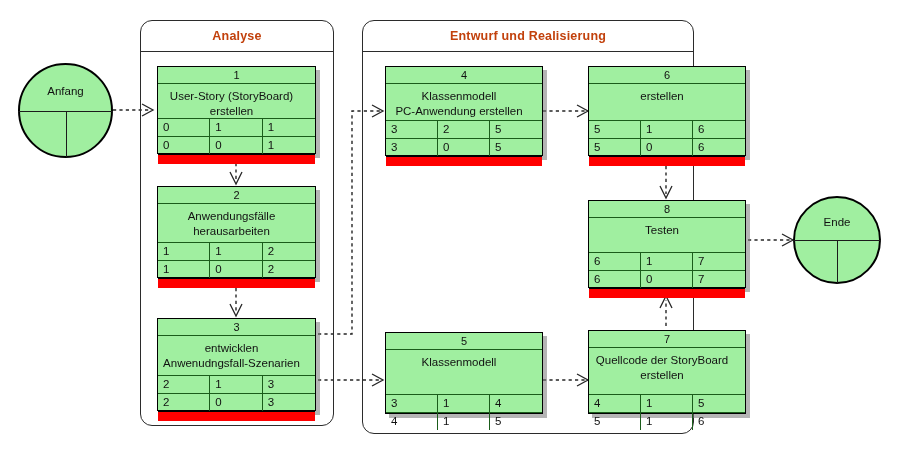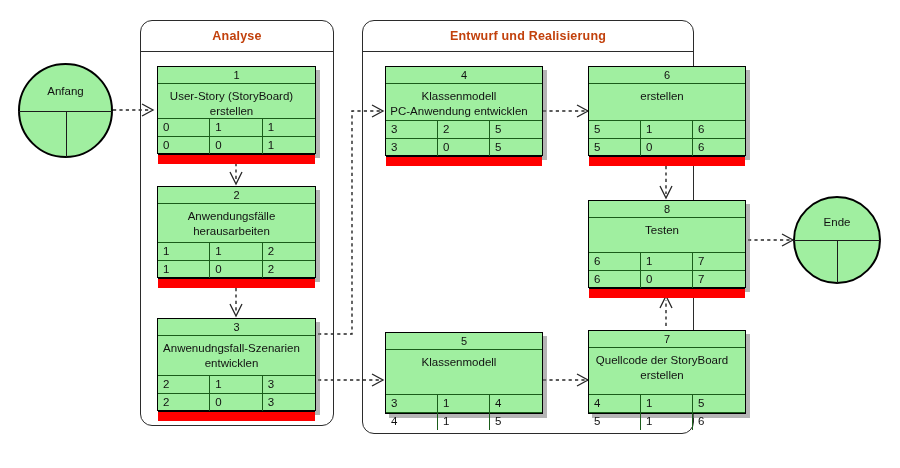--- a/index.html
+++ b/index.html
@@ -244,41 +244,41 @@
       <span class="node-cell">1</span>
       <span class="node-cell">0</span>
       <span class="node-cell">2</span>
     </div>
     <div class="node-bar"></div>
   </div>
 
   <div class="node" style="left:157px;top:318px;width:159px;height:93px">
     <div class="node-id">3</div>
     <div class="node-label" style="height:39px">
+      <span class="ln">entwicklen</span>
       <span class="ln">Anwenudngsfall-Szenarien</span>
-      <span class="ln">entwicklen</span>
     </div>
     <div class="node-row">
       <span class="node-cell">2</span>
       <span class="node-cell">1</span>
       <span class="node-cell">3</span>
     </div>
     <div class="node-row">
       <span class="node-cell">2</span>
       <span class="node-cell">0</span>
       <span class="node-cell">3</span>
     </div>
     <div class="node-bar"></div>
   </div>
 
   <div class="node" style="left:385px;top:66px;width:158px;height:90px">
     <div class="node-id">4</div>
     <div class="node-label" style="height:36px">
       <span class="ln">Klassenmodell</span>
-      <span class="ln">PC-Anwendung entwicklen</span>
+      <span class="ln">PC-Anwendung erstellen</span>
     </div>
     <div class="node-row">
       <span class="node-cell">3</span>
       <span class="node-cell">2</span>
       <span class="node-cell">5</span>
     </div>
     <div class="node-row">
       <span class="node-cell">3</span>
       <span class="node-cell">0</span>
       <span class="node-cell">5</span>

